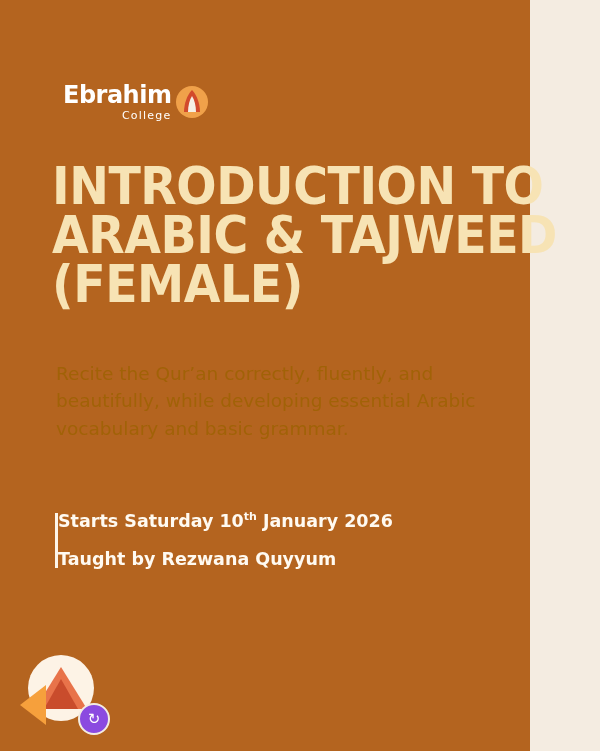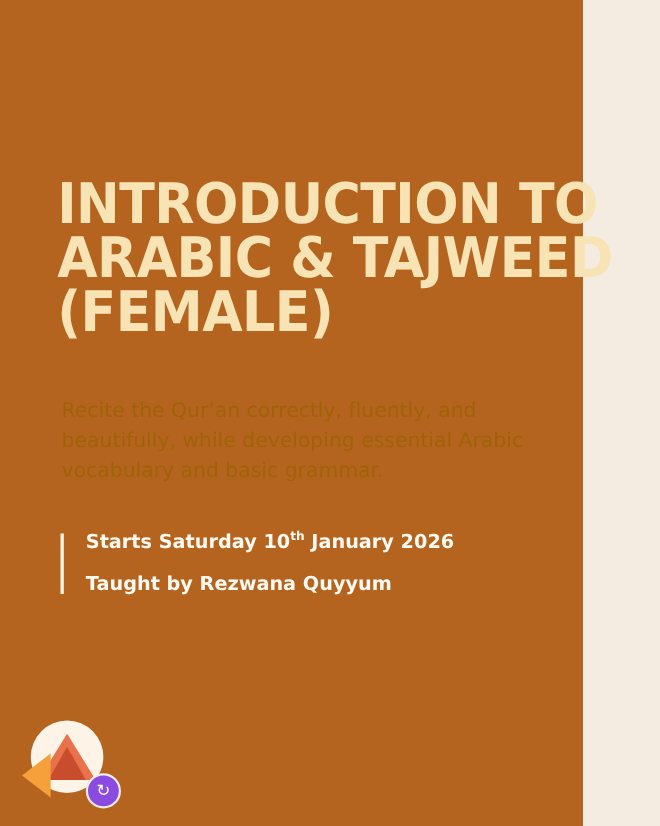--- a/index.html
+++ b/index.html
@@ -98,24 +98,23 @@
     width: 440px;
     font-family: "DejaVu Sans", sans-serif;
     font-size: 18.5px;
     line-height: 1.48;
     color: #a16207;
     font-weight: normal;
   }
   
   .details {
     position: absolute;
-    top: 485px;
+    top: 513px;
     left: 55px;
     width: 430px;
-    padding-left: 20px;
     border-left: 3px solid #fdf5e9;
   }
   .detail-line {
     font-family: "DejaVu Sans", sans-serif;
     font-size: 17.5px;
     font-weight: bold;
     color: #fffaf1;
     line-height: 1.0;
     margin-bottom: 20px;
     white-space: nowrap;
@@ -194,20 +193,33 @@
   }
 </style>
 </head>
 <body>
 
 <div class="poster">
 
   <div class="bg-main"></div>
   <div class="bg-right"></div>
 
+  <div class="logo">
+    <div class="logo-text">
+      <span class="logo-name">Ebrahim</span>
+      <span class="logo-sub">College</span>
+    </div>
+    <div class="logo-mark">
+      <svg width="34" height="34" viewBox="0 0 34 34" aria-hidden="true">
+        <circle cx="17" cy="17" r="16" fill="#f0a14a"></circle>
+        <path d="M17 5 C12 10 9 19 9 27 L25 27 C25 19 22 10 17 5 Z" fill="#d24a2c"></path>
+        <path d="M17 11 C14.5 15 13 21 13 27 L21 27 C21 21 19.5 15 17 11 Z" fill="#f5f0e6"></path>
+      </svg>
+    </div>
+  </div>
 
   <div class="headline">
     <span class="line">Introduction to</span>
     <span class="line">Arabic &amp; Tajweed</span>
     <span class="line">(Female)</span>
   </div>
 
   <div class="description">Recite the Qur’an correctly, fluently, and beautifully, while developing essential Arabic vocabulary and basic grammar.</div>
 
   <div class="details">

